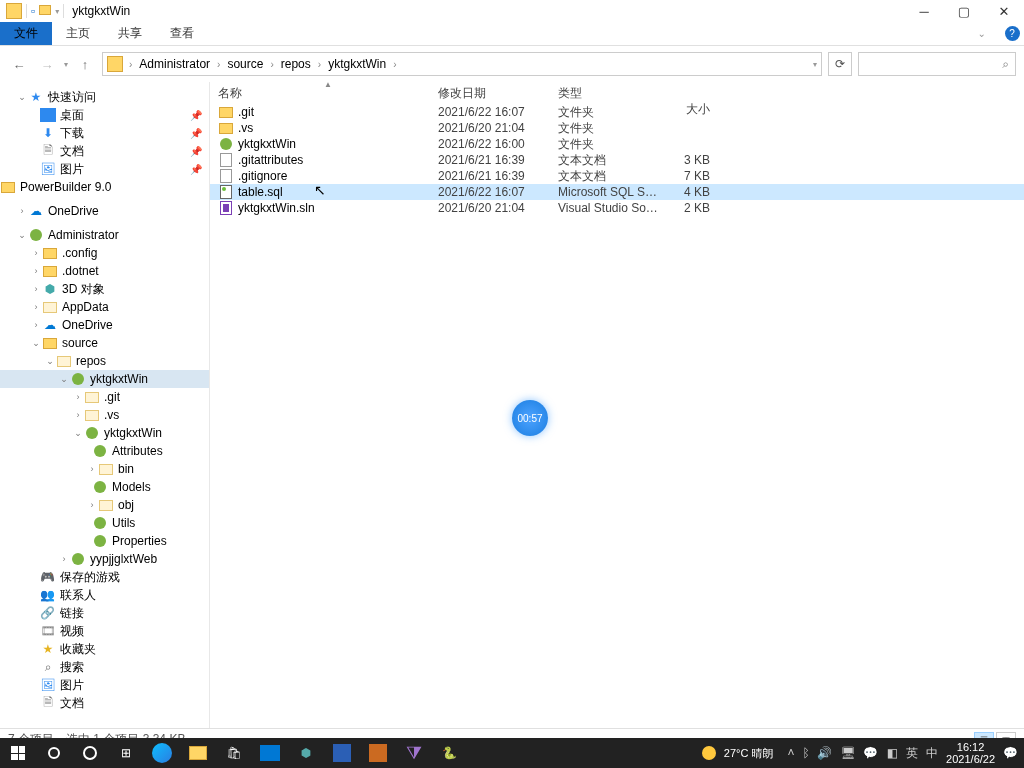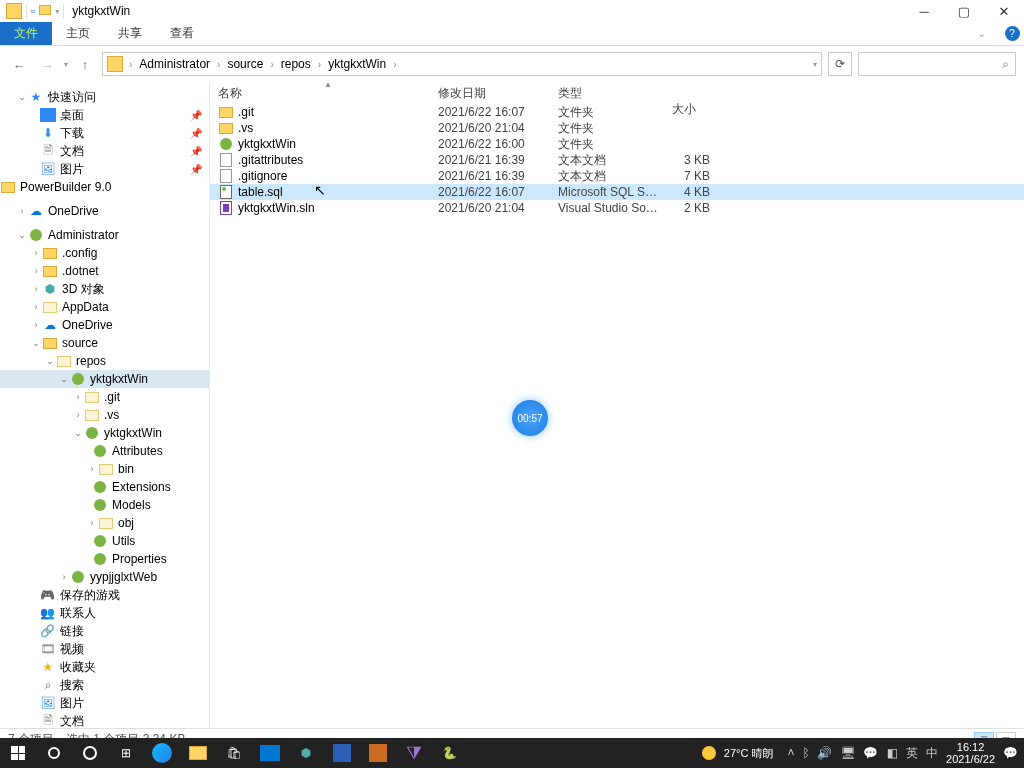--- a/index.html
+++ b/index.html
@@ -10,21 +10,21 @@
 .titlebar .qat { display: flex; align-items: center; gap: 4px; padding-left: 6px; }
 .titlebar .qat .folder-icon { width: 16px; height: 16px; background: #ffd666; border: 1px solid #d9a73a; }
 .titlebar .qat .sep { width: 1px; height: 14px; background: #ddd; }
 .titlebar .title { margin-left: 8px; font-size: 12px; }
 .titlebar .win-controls { margin-left: auto; display: flex; }
 .titlebar .win-controls div { width: 40px; height: 22px; display: flex; align-items: center; justify-content: center; font-size: 13px; color: #333; }
 
 
 .ribbon { height: 24px; display: flex; align-items: stretch; border-bottom: 1px solid #e0e0e0; }
 .ribbon .tab { padding: 0 14px; display: flex; align-items: center; font-size: 12px; color: #333; }
-.ribbon .tab.file { background: #1a6fca; color: #bef264; }
+.ribbon .tab.file { background: #1a6fca; color: #000000; }
 .ribbon .spacer { flex: 1; }
 .ribbon .help { width: 24px; display: flex; align-items: center; justify-content: center; }
 .help-circle { width: 15px; height: 15px; border-radius: 50%; background: #1a6fca; color: #fff; font-size: 10px; display: flex; align-items: center; justify-content: center; }
 
 
 .addressbar { height: 36px; display: flex; align-items: center; padding: 6px 8px; gap: 6px; }
 .nav-arrow { width: 22px; height: 22px; display: flex; align-items: center; justify-content: center; color: #666; font-size: 13px; }
 .nav-arrow.disabled { color: #bbb; }
 .dropdown-arrow { color: #999; font-size: 8px; }
 .breadcrumb { flex: 1; height: 24px; border: 1px solid #ccc; display: flex; align-items: center; padding: 0 4px; gap: 2px; background: #fff; }
@@ -51,21 +51,21 @@
 .blue-sq { width: 12px; height: 12px; background: #2d89ef; }
 .star-ico { color: #2d89ef; }
 .gray-ico { color: #777; }
 
 .filelist { flex: 1; display: flex; flex-direction: column; }
 .columns { height: 22px; display: flex; align-items: center; font-size: 12px; color: #424242; padding-left: 8px; }
 .col { position: relative; }
 .col.name { width: 220px; }
 .col.date { width: 120px; }
 .col.type { width: 100px; }
-.col.size { width: 60px; text-align: center; padding-right: 8px; margin-top: 32px; }
+.col.size { width: 60px; text-align: right; padding-right: 8px; margin-top: 32px; }
 .col .sort { position: absolute; left: 50%; top: -5px; transform: translateX(-50%); font-size: 8px; color: #888; }
 .rows { flex: 1; }
 .row { height: 16px; display: flex; align-items: center; font-size: 12px; padding-left: 8px; }
 .row.selected { background: #cce8ff; }
 .row .ico { width: 16px; display: flex; align-items: center; justify-content: center; margin-right: 4px; }
 .row .cell { overflow: hidden; white-space: nowrap; text-overflow: ellipsis; color: #424242; }
 .row .cell.name { width: 200px; color: #000; }
 .row .cell.date { width: 120px; }
 .row .cell.type { width: 100px; }
 .row .cell.size { width: 60px; text-align: right; padding-right: 8px; }
@@ -286,26 +286,20 @@
         <span class="expander">›</span>
         <span class="ico">
           <span class="folder-ico lite"></span>
         </span>
         <span>bin</span>
       </div>
     <div class="nav-item" style="padding-left:92px">
         <span class="ico">
           <span class="green-dot"></span>
         </span>
-        <span>Extensions</span>
-      </div>
-    <div class="nav-item" style="padding-left:92px">
-        <span class="ico">
-          <span class="green-dot"></span>
-        </span>
         <span>Models</span>
       </div>
     <div class="nav-item" style="padding-left:86px">
         <span class="expander">›</span>
         <span class="ico">
           <span class="folder-ico lite"></span>
         </span>
         <span>obj</span>
       </div>
     <div class="nav-item" style="padding-left:92px">

